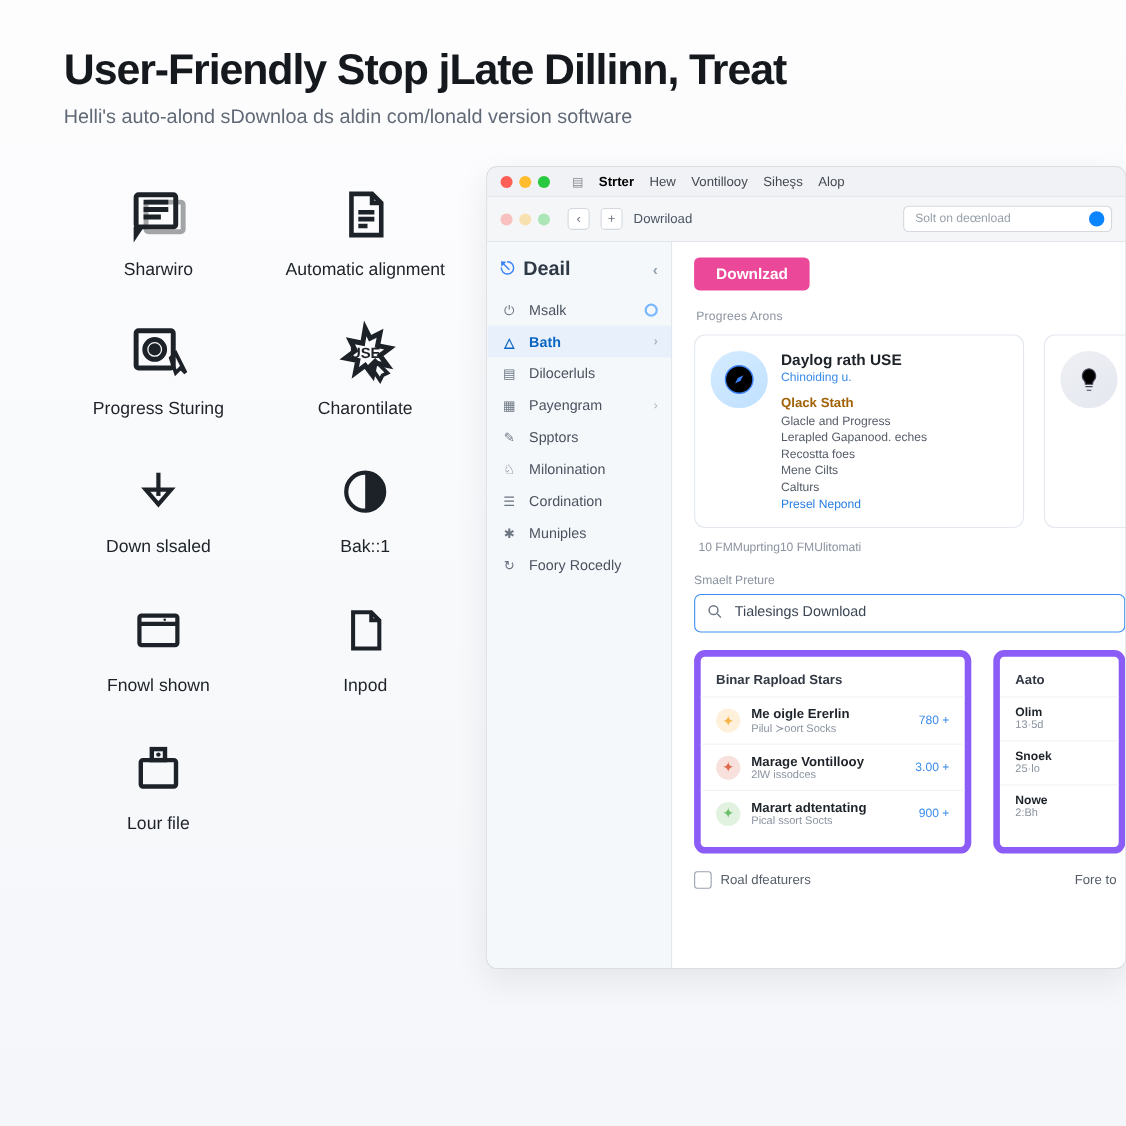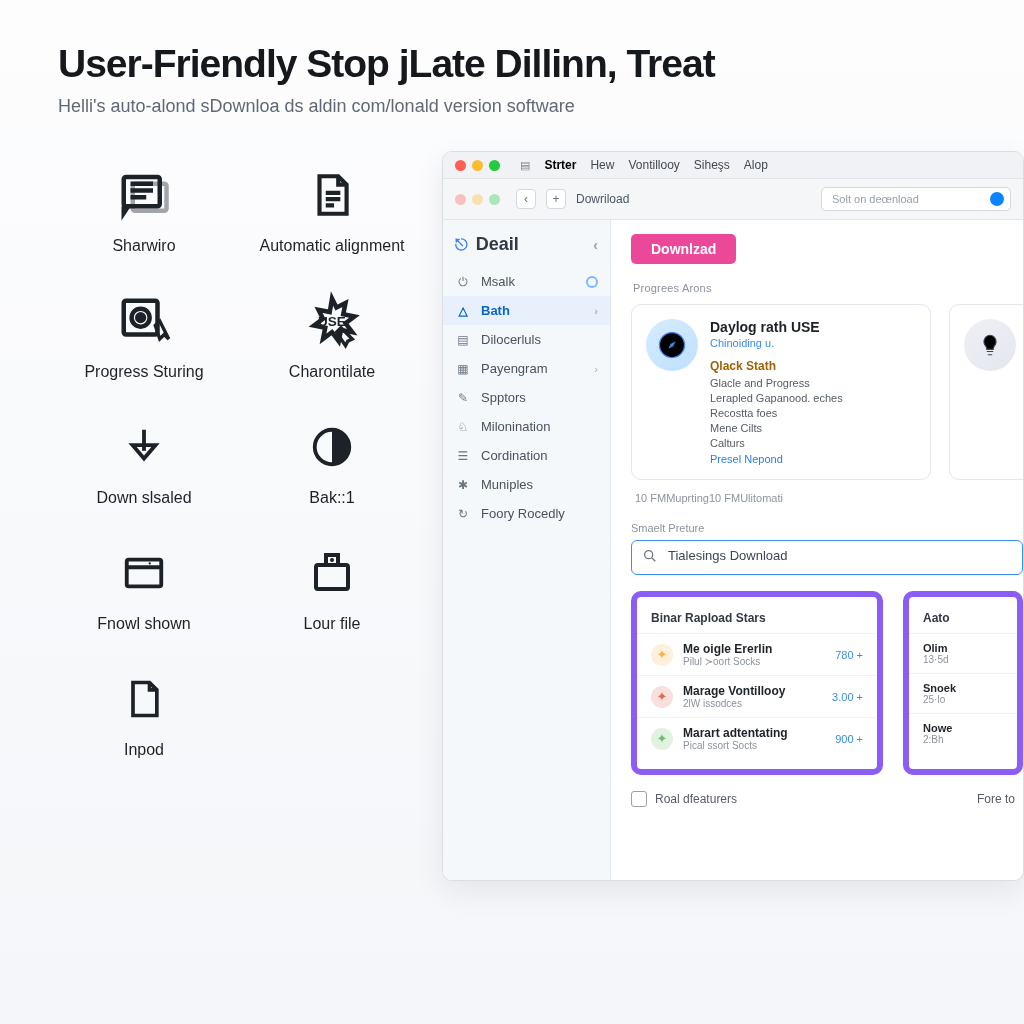--- a/index.html
+++ b/index.html
@@ -266,36 +266,36 @@
           <svg width="54" height="46" viewBox="0 0 24 24">
             <rect x="3" y="5" width="18" height="14" rx="1"></rect>
             <path d="M3 9h18"></path>
             <circle cx="15" cy="7" r=".6" fill="#1d2228" stroke="none"></circle>
           </svg>
         </div>
         <div class="label">Fnowl shown</div>
       </div>
       <div class="feature">
         <div class="icon">
+          <svg width="44" height="54" viewBox="0 0 24 24">
+            <path d="M6 3h9l4 4v14H6z"></path>
+            <path d="M15 3v4h4"></path>
+          </svg>
+        </div>
+        <div class="label">Inpod</div>
+      </div>
+      <div class="feature">
+        <div class="icon">
           <svg width="48" height="54" viewBox="0 0 24 24">
             <rect x="4" y="8" width="16" height="12" rx="1"></rect>
             <rect x="9" y="3" width="6" height="5"></rect>
             <circle cx="12" cy="5.5" r="1" fill="#1d2228" stroke="none"></circle>
           </svg>
         </div>
         <div class="label">Lour file</div>
-      </div>
-      <div class="feature">
-        <div class="icon">
-          <svg width="44" height="54" viewBox="0 0 24 24">
-            <path d="M6 3h9l4 4v14H6z"></path>
-            <path d="M15 3v4h4"></path>
-          </svg>
-        </div>
-        <div class="label">Inpod</div>
       </div>
     </div>
 
   <div class="window">
 
     <div class="menubar">
       <span class="traffic">
         <span class="tr-red"></span>
         <span class="tr-amber"></span>
         <span class="tr-green"></span>

